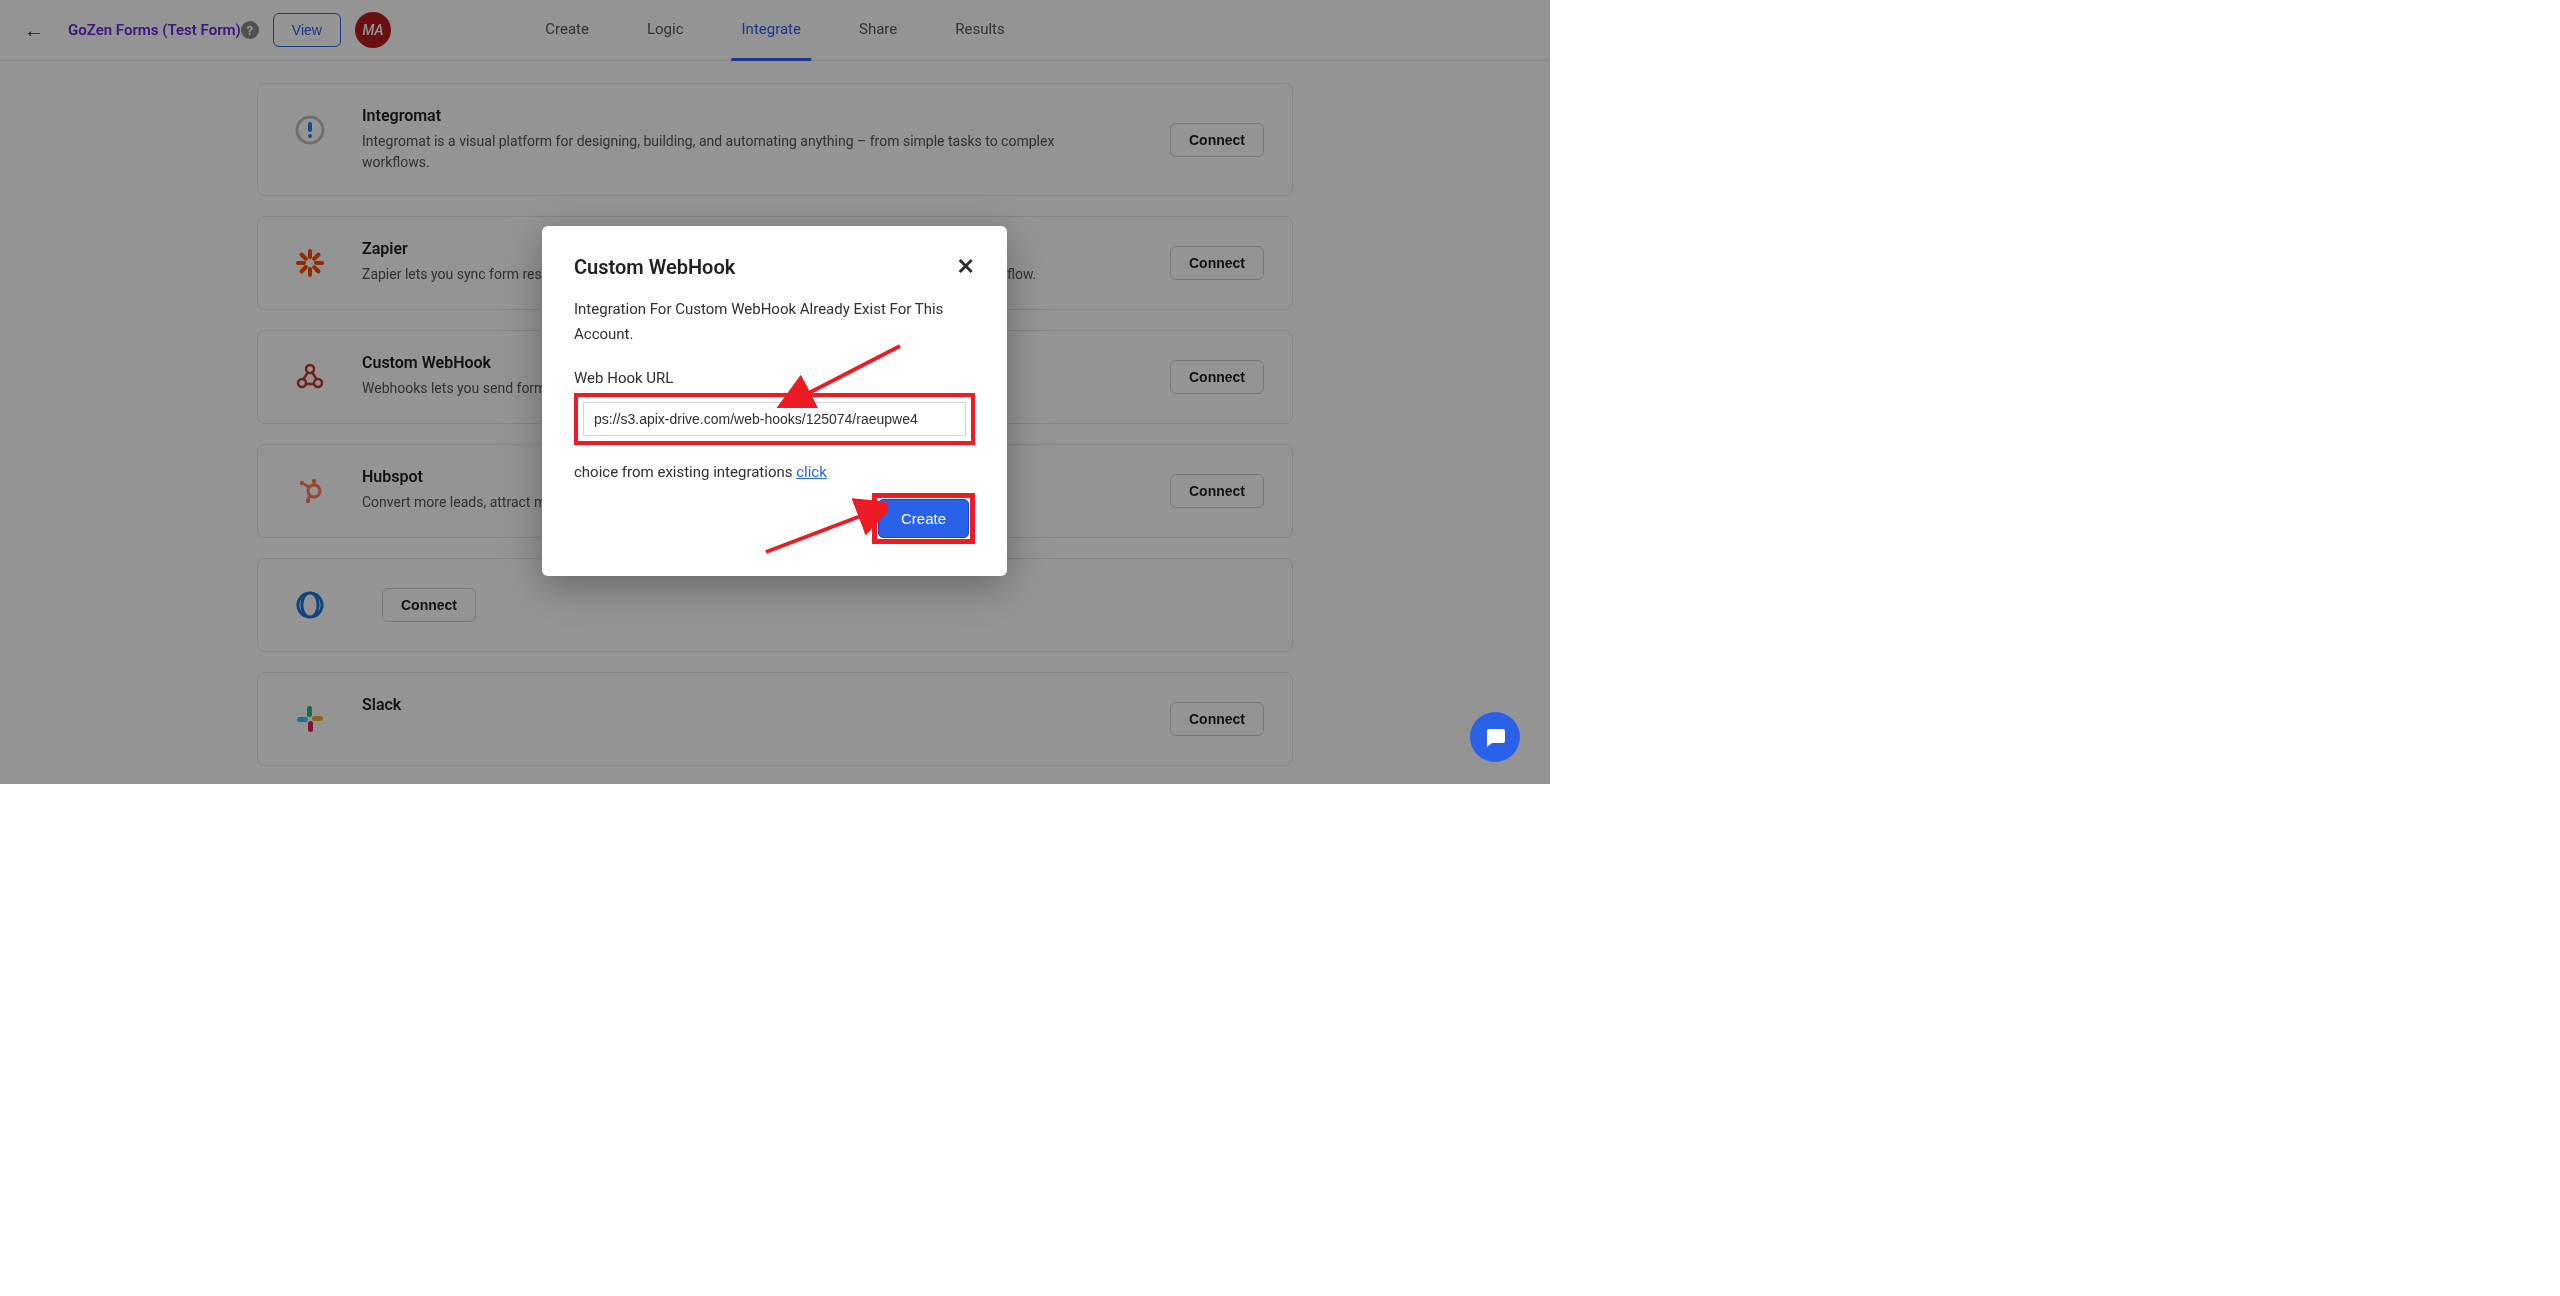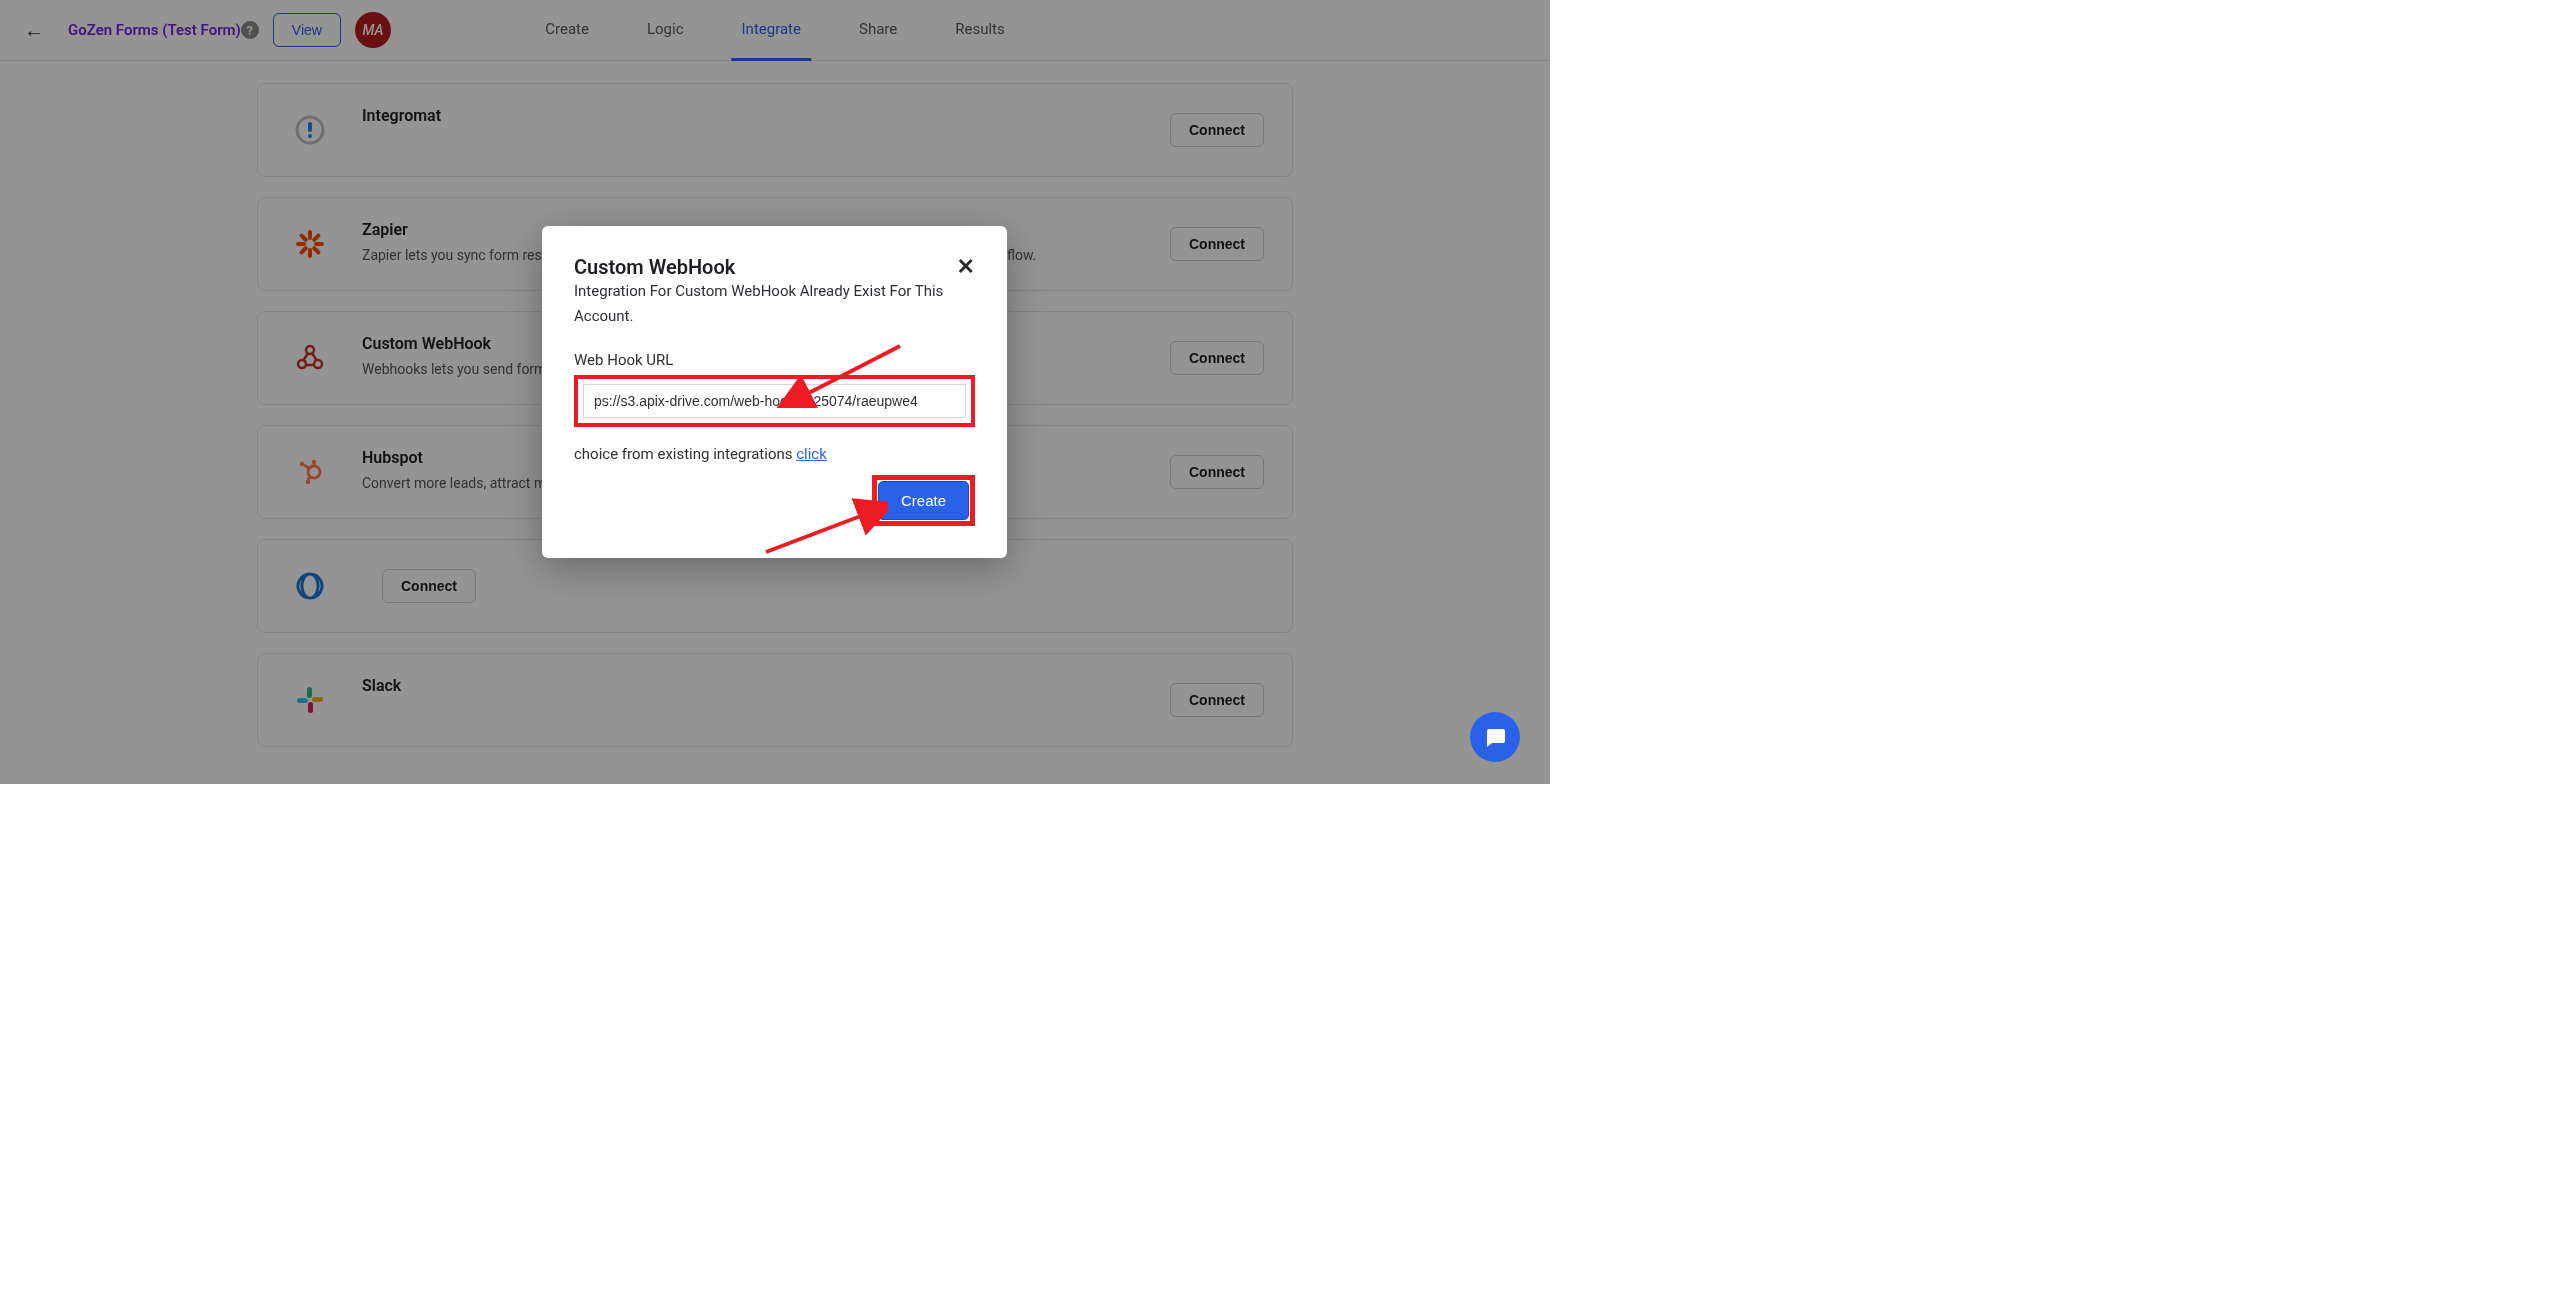--- a/index.html
+++ b/index.html
@@ -27,21 +27,21 @@
     .connect-btn { border: 1px solid #cfcfd4; background: #fff; color: #1f1f24; padding: 8px 18px; border-radius: 6px; font-size: 14px; font-weight: 600; cursor: pointer; margin-left: 20px; align-self: center; flex-shrink: 0; text-align: center; }
 
     
     .overlay { position: absolute; inset: 0; background: rgba(0,0,0,0.42); }
 
     
     .modal { position: absolute; left: 542px; top: 226px; width: 465px; background: #fff; border-radius: 6px; padding: 28px 32px 32px 32px; box-shadow: 0 10px 40px rgba(0,0,0,0.3); }
     .modal-header { display: flex; align-items: center; justify-content: space-between; }
     .modal-title { font-size: 20px; font-weight: 600; color: #1f1f24; }
     .modal-close { font-size: 22px; cursor: pointer; font-weight: 700; }
-    .modal-msg { font-size: 15px; color: #2f2f35; line-height: 1.65; }
+    .modal-msg { font-size: 15px; color: #2f2f35; margin-top: 18px; line-height: 1.65; }
     .modal-label { font-size: 15px; color: #2f2f35; margin-top: 22px; }
     .url-box-wrap { border: 4px solid #ed1c24; padding: 5px; margin-top: 6px; position: relative; }
     .url-input { width: 100%; border: 1px solid #d3d3d8; padding: 8px 10px; font-size: 14px; color: #2f2f35; }
     .existing-row { margin-top: 18px; font-size: 15px; color: #2f2f35; }
     .existing-row a { color: #2962e8; text-decoration: underline; }
     .button-highlight { border: 5px solid #ed1c24; display: inline-block; padding: 1px; float: right; margin-top: 12px; }
     .create-btn { background: #2962e8; border: 1.5px solid #1549c9; color: #fff; padding: 10px 22px; border-radius: 5px; font-size: 15px; font-weight: 500; cursor: pointer; }
 
     
     .arrow-svg { position: absolute; pointer-events: none; }
@@ -77,20 +77,21 @@
   <div class="int-card">
     <div class="int-icon">
       <svg width="32" height="32" viewBox="0 0 32 32">
           <circle cx="16" cy="16" r="13" fill="none" stroke="#bfc0c6" stroke-width="3"></circle>
           <rect x="14" y="8" width="4" height="10" rx="2" fill="#2b7ff0"></rect>
           <circle cx="16" cy="22" r="2" fill="#2b7ff0"></circle>
         </svg>
     </div>
     <div class="int-body">
       <div class="int-title">Integromat</div>
+      <div class="int-desc">Integromat is a visual platform for designing, building, and automating anything – from simple tasks to complex workflows.</div>
     </div>
     <button class="connect-btn">Connect</button>
   </div>
 
   <div class="int-card">
     <div class="int-icon">
       <svg width="32" height="32" viewBox="0 0 32 32">
           <g fill="#ff4a00">
             <rect x="14" y="2" width="4" height="10" rx="2"></rect>
             <rect x="14" y="20" width="4" height="10" rx="2"></rect>

